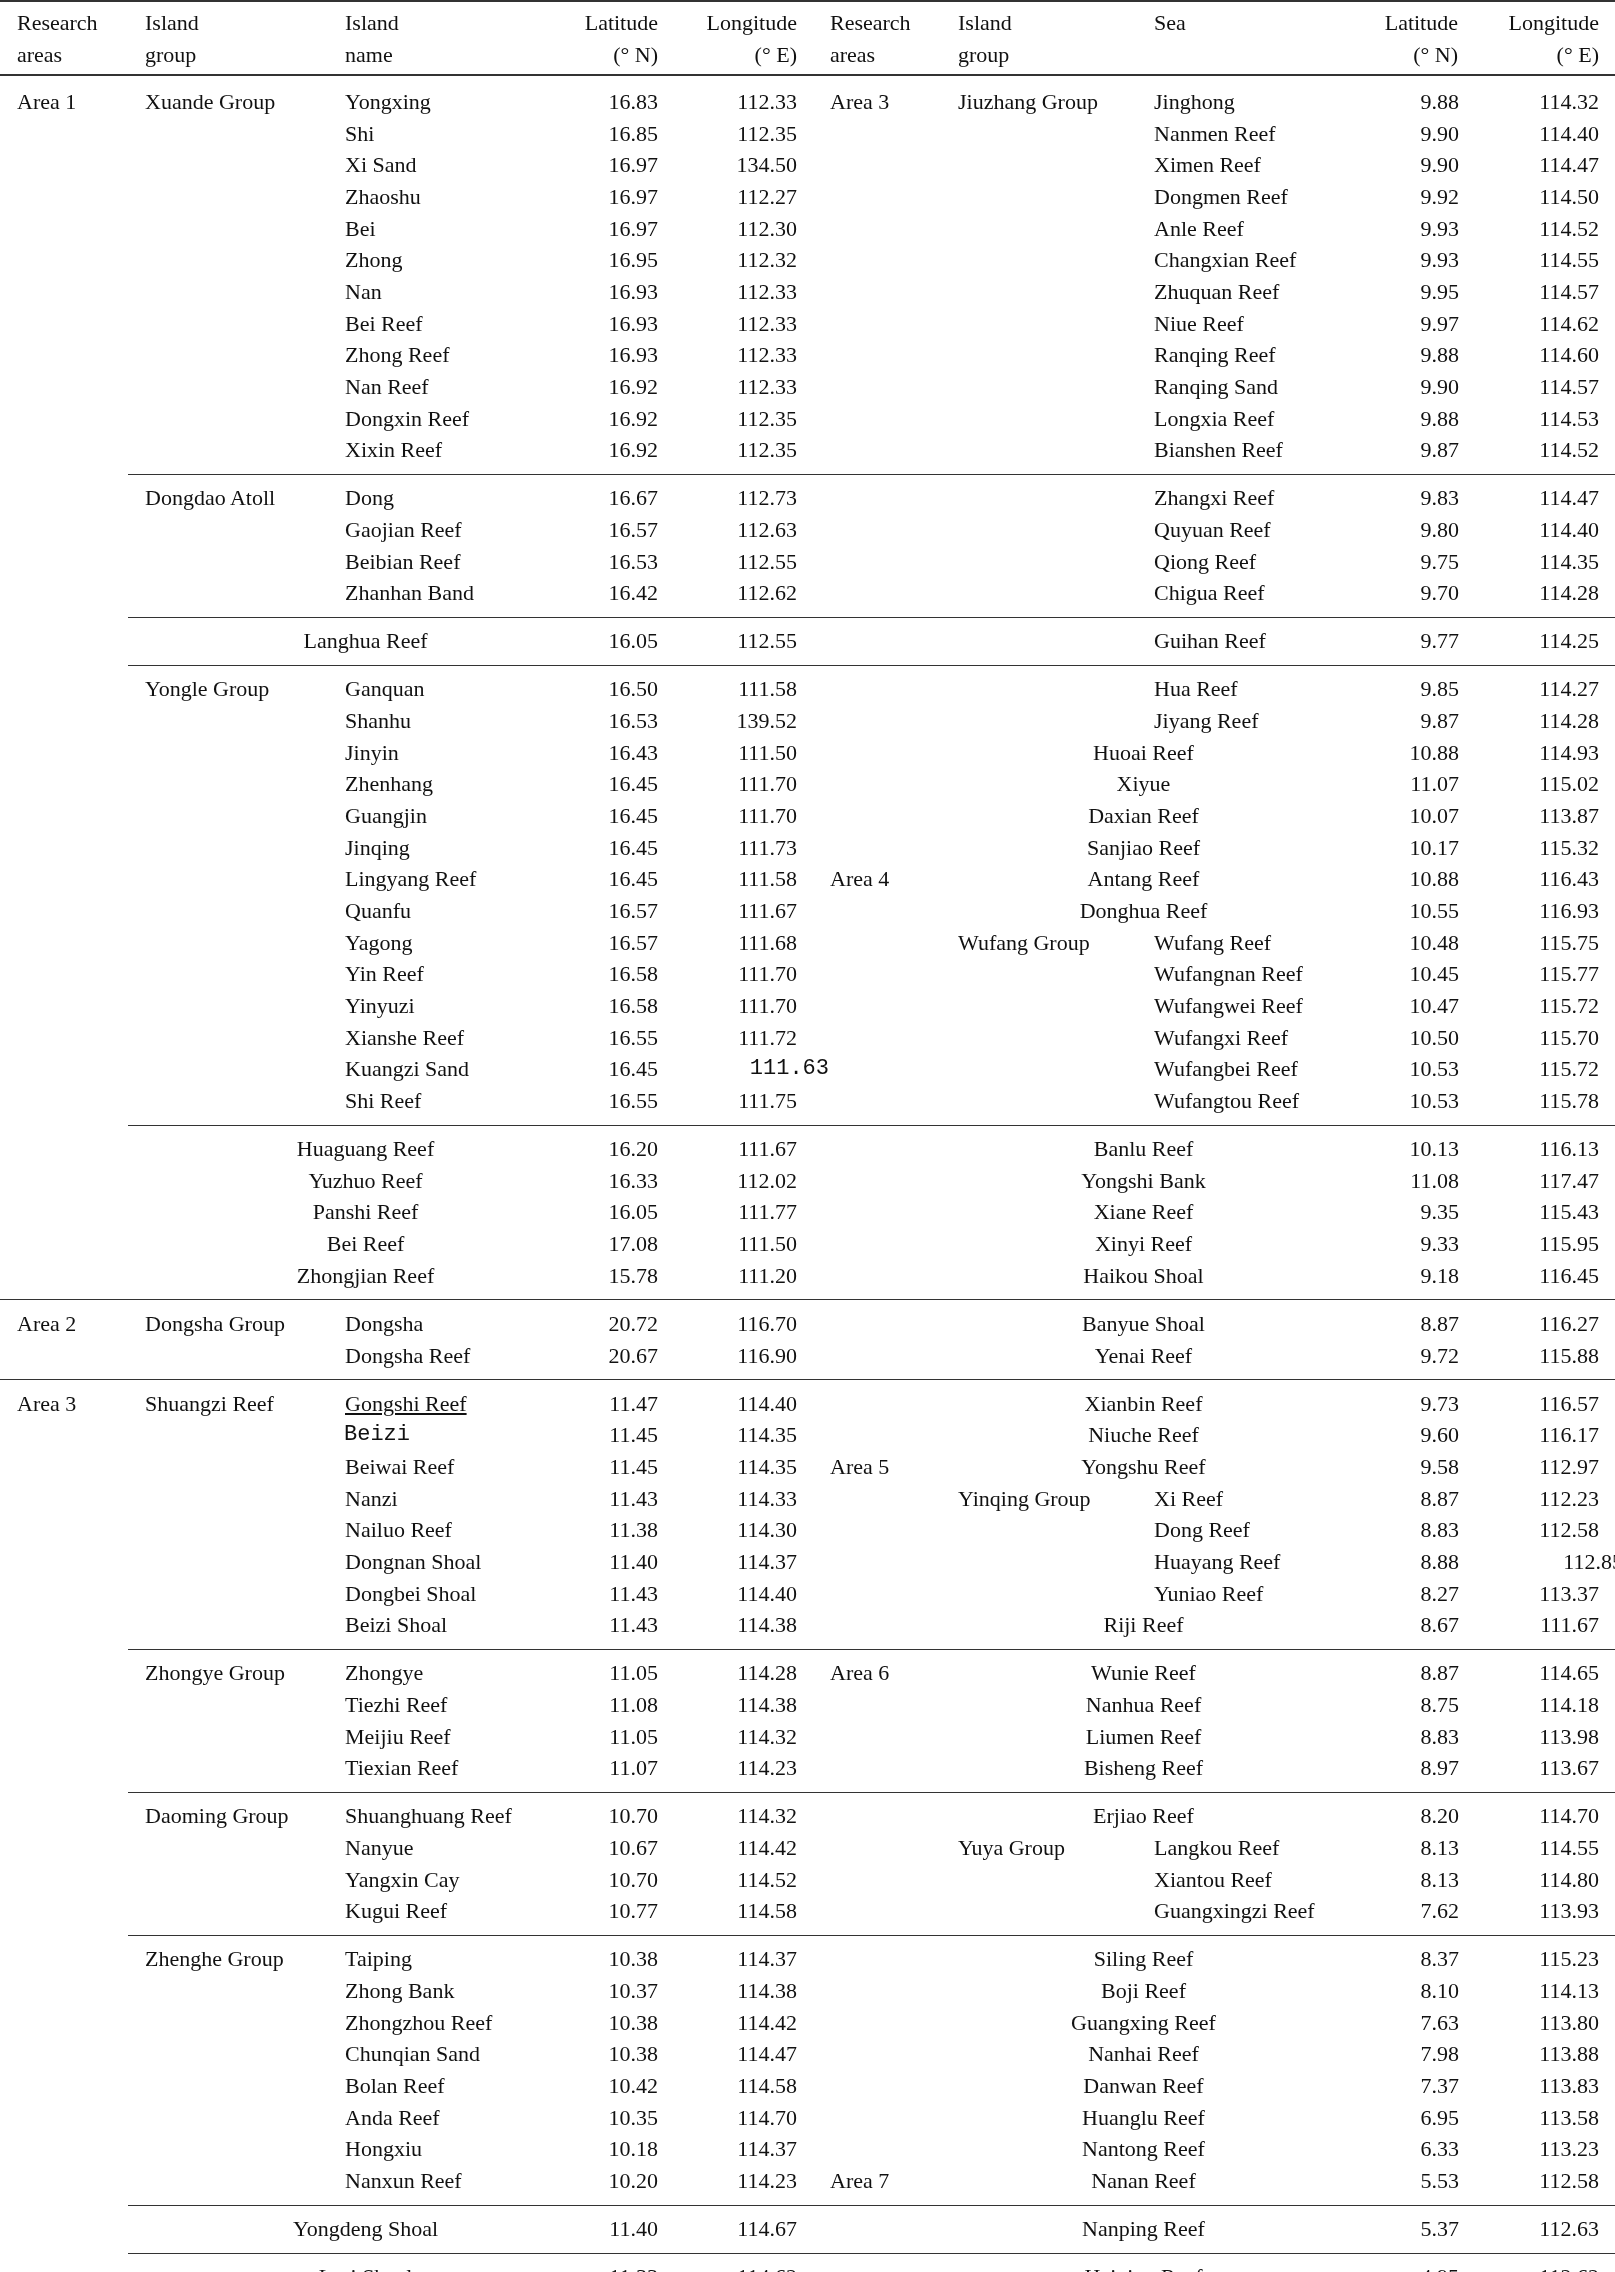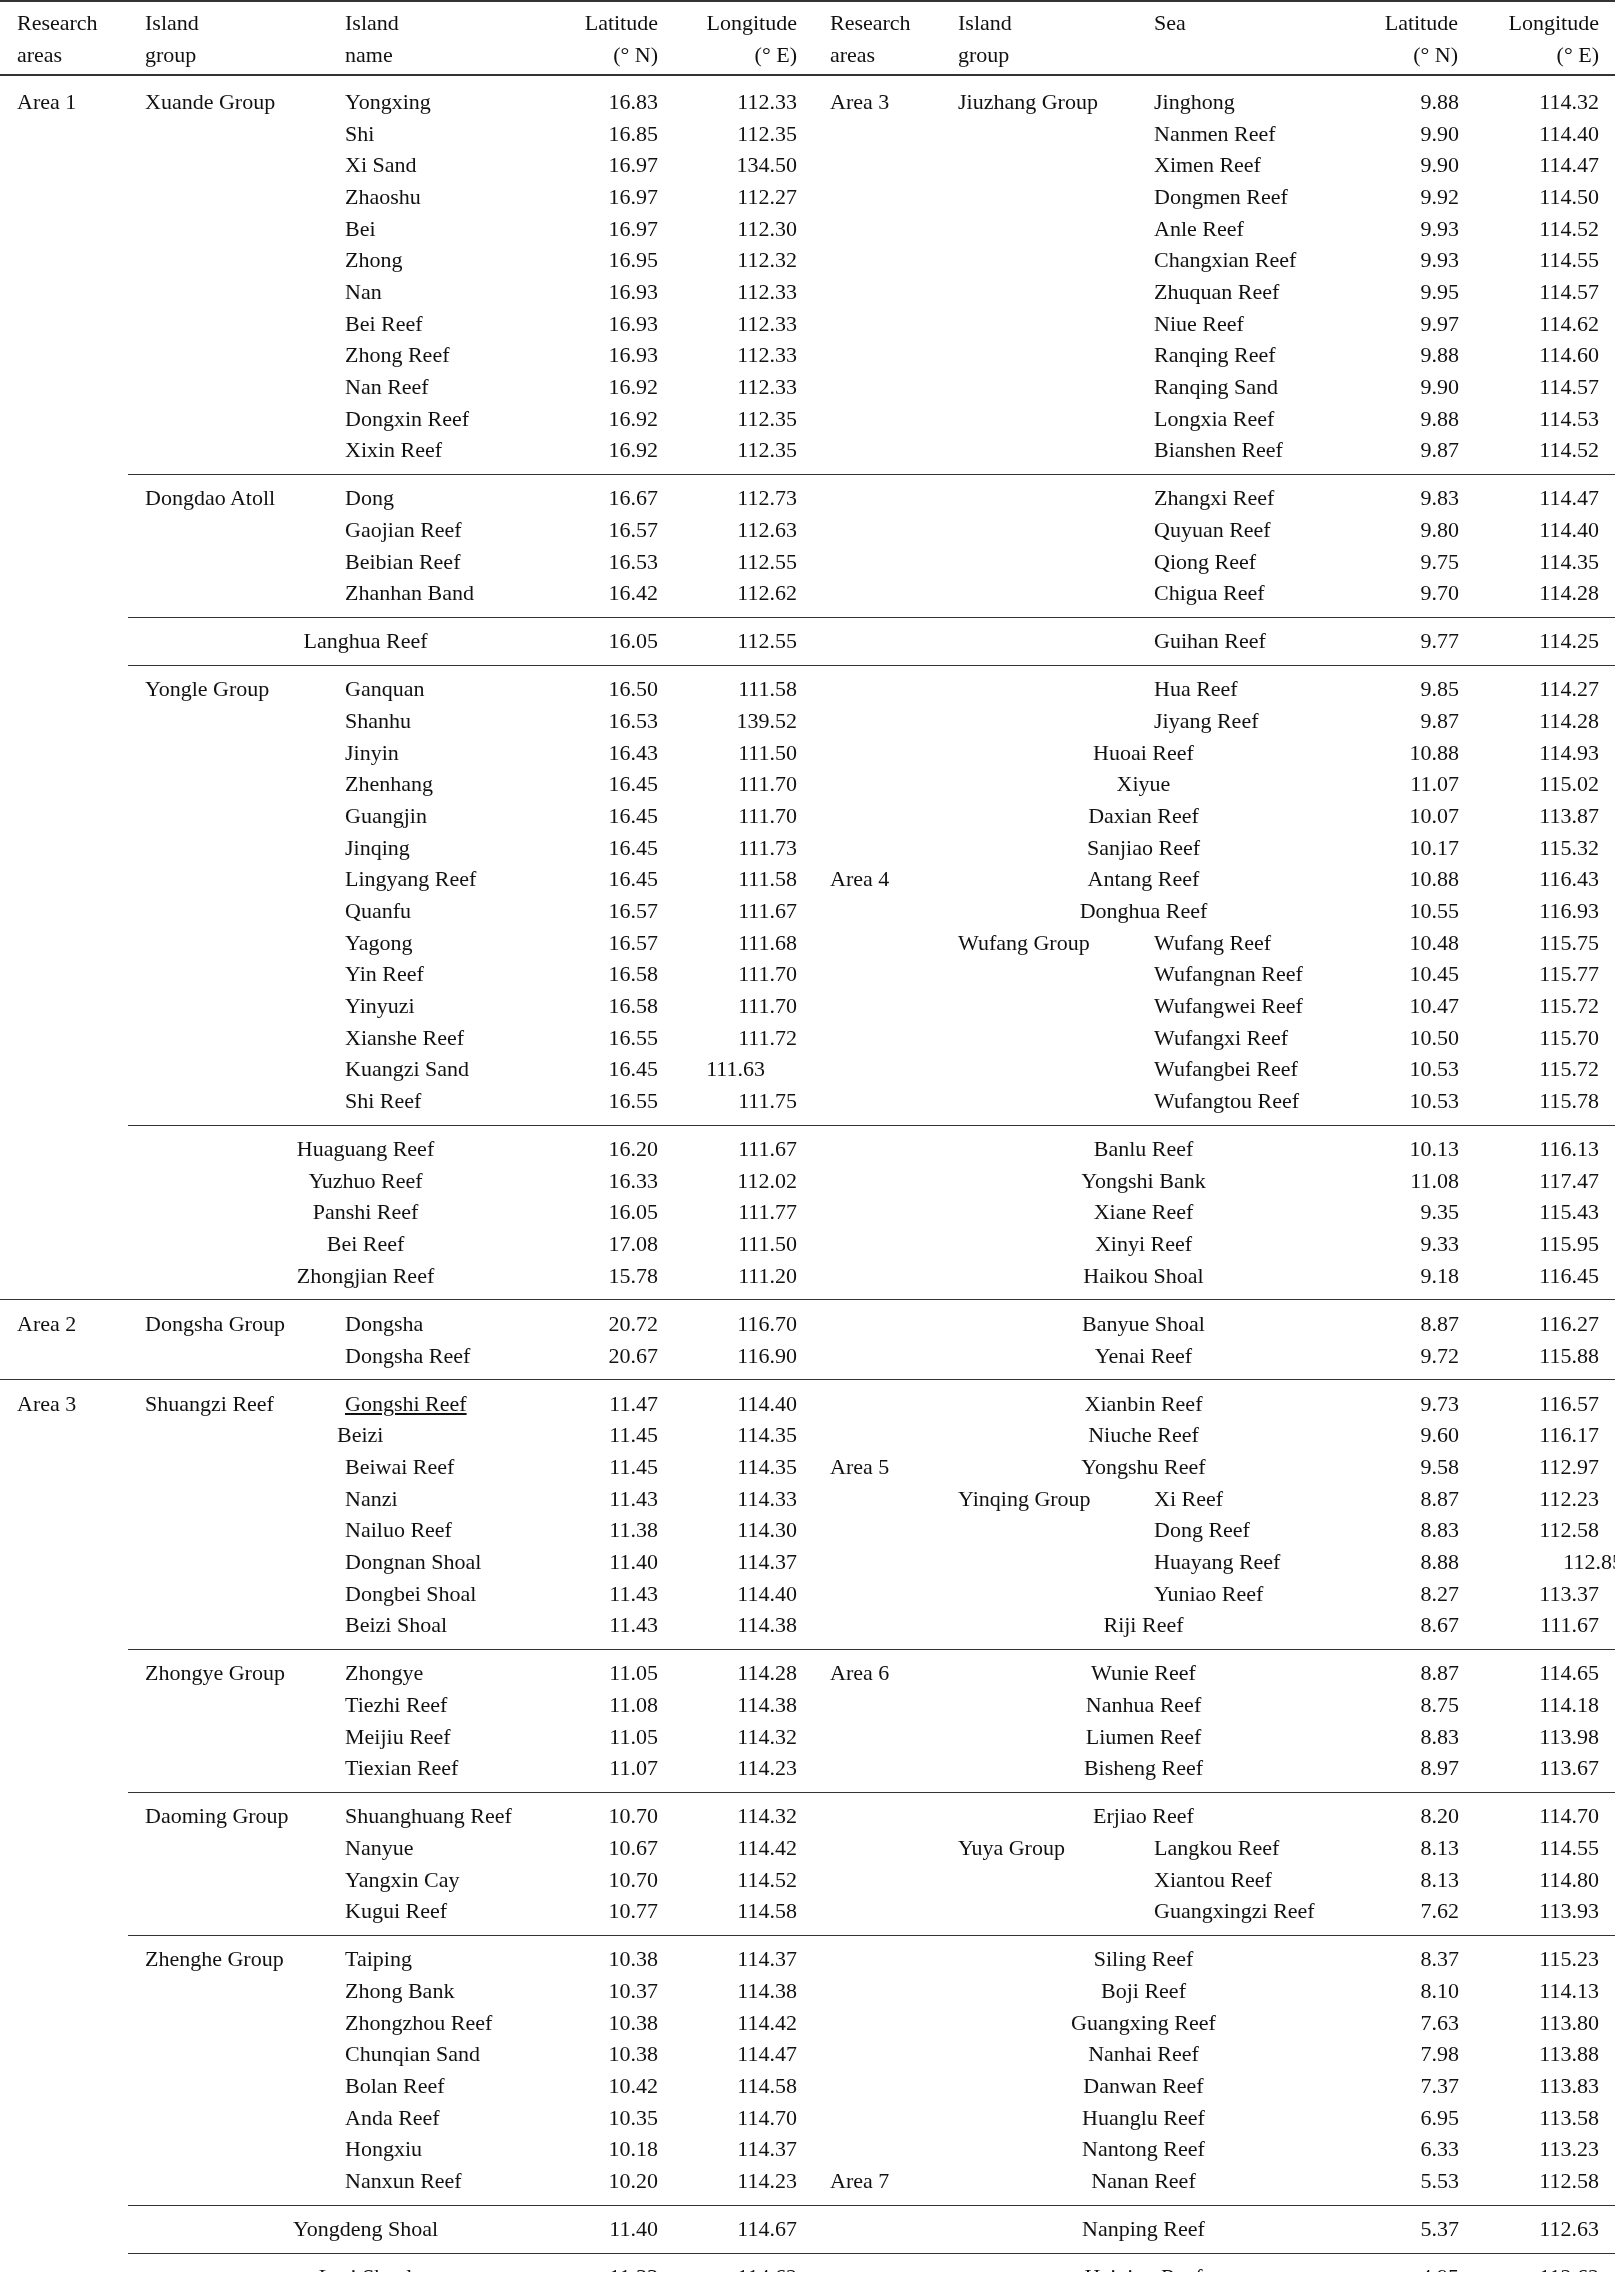--- a/index.html
+++ b/index.html
@@ -120,21 +120,21 @@
       <div class="cell num" style="left: 533px; width: 125px; top: 958px;">16.58</div>
       <div class="cell num" style="left: 672px; width: 125px; top: 958px;">111.70</div>
       <div class="cell" style="left: 345px; top: 990px;">Yinyuzi</div>
       <div class="cell num" style="left: 533px; width: 125px; top: 990px;">16.58</div>
       <div class="cell num" style="left: 672px; width: 125px; top: 990px;">111.70</div>
       <div class="cell" style="left: 345px; top: 1022px;">Xianshe Reef</div>
       <div class="cell num" style="left: 533px; width: 125px; top: 1022px;">16.55</div>
       <div class="cell num" style="left: 672px; width: 125px; top: 1022px;">111.72</div>
       <div class="cell" style="left: 345px; top: 1053px;">Kuangzi Sand</div>
       <div class="cell num" style="left: 533px; width: 125px; top: 1053px;">16.45</div>
-      <div class="cell num" style="left: 640px; width: 125px; top: 1053px;">111.63</div>
+      <div class="cell num" style="left: 704px; width: 125px; top: 1053px; font-family: Liberation Mono, monospace;">111.63</div>
       <div class="cell" style="left: 345px; top: 1085px;">Shi Reef</div>
       <div class="cell num" style="left: 533px; width: 125px; top: 1085px;">16.55</div>
       <div class="cell num" style="left: 672px; width: 125px; top: 1085px;">111.75</div>
       <div class="rule thin" style="left: 128px; width: 680px; top: 1125px;"></div>
       <div class="cell center" style="left: 145px; width: 441px; top: 1133px;">Huaguang Reef</div>
       <div class="cell num" style="left: 533px; width: 125px; top: 1133px;">16.20</div>
       <div class="cell num" style="left: 672px; width: 125px; top: 1133px;">111.67</div>
       <div class="cell center" style="left: 145px; width: 441px; top: 1165px;">Yuzhuo Reef</div>
       <div class="cell num" style="left: 533px; width: 125px; top: 1165px;">16.33</div>
       <div class="cell num" style="left: 672px; width: 125px; top: 1165px;">112.02</div>
@@ -155,21 +155,21 @@
       <div class="cell num" style="left: 672px; width: 125px; top: 1308px;">116.70</div>
       <div class="cell" style="left: 345px; top: 1340px;">Dongsha Reef</div>
       <div class="cell num" style="left: 533px; width: 125px; top: 1340px;">20.67</div>
       <div class="cell num" style="left: 672px; width: 125px; top: 1340px;">116.90</div>
       <div class="rule thin" style="left: 0px; width: 808px; top: 1379px;"></div>
       <div class="cell" style="left: 17px; top: 1388px;">Area 3</div>
       <div class="cell" style="left: 145px; top: 1388px;">Shuangzi Reef</div>
       <div class="cell" style="left: 345px; top: 1388px; text-decoration: underline;">Gongshi Reef</div>
       <div class="cell num" style="left: 533px; width: 125px; top: 1388px;">11.47</div>
       <div class="cell num" style="left: 672px; width: 125px; top: 1388px;">114.40</div>
-      <div class="cell" style="left: 337px; top: 1419px;">Beizi</div>
+      <div class="cell" style="left: 344px; top: 1419px; font-family: Liberation Mono, monospace;">Beizi</div>
       <div class="cell num" style="left: 533px; width: 125px; top: 1419px;">11.45</div>
       <div class="cell num" style="left: 672px; width: 125px; top: 1419px;">114.35</div>
       <div class="cell" style="left: 345px; top: 1451px;">Beiwai Reef</div>
       <div class="cell num" style="left: 533px; width: 125px; top: 1451px;">11.45</div>
       <div class="cell num" style="left: 672px; width: 125px; top: 1451px;">114.35</div>
       <div class="cell" style="left: 345px; top: 1483px;">Nanzi</div>
       <div class="cell num" style="left: 533px; width: 125px; top: 1483px;">11.43</div>
       <div class="cell num" style="left: 672px; width: 125px; top: 1483px;">114.33</div>
       <div class="cell" style="left: 345px; top: 1514px;">Nailuo Reef</div>
       <div class="cell num" style="left: 533px; width: 125px; top: 1514px;">11.38</div>

